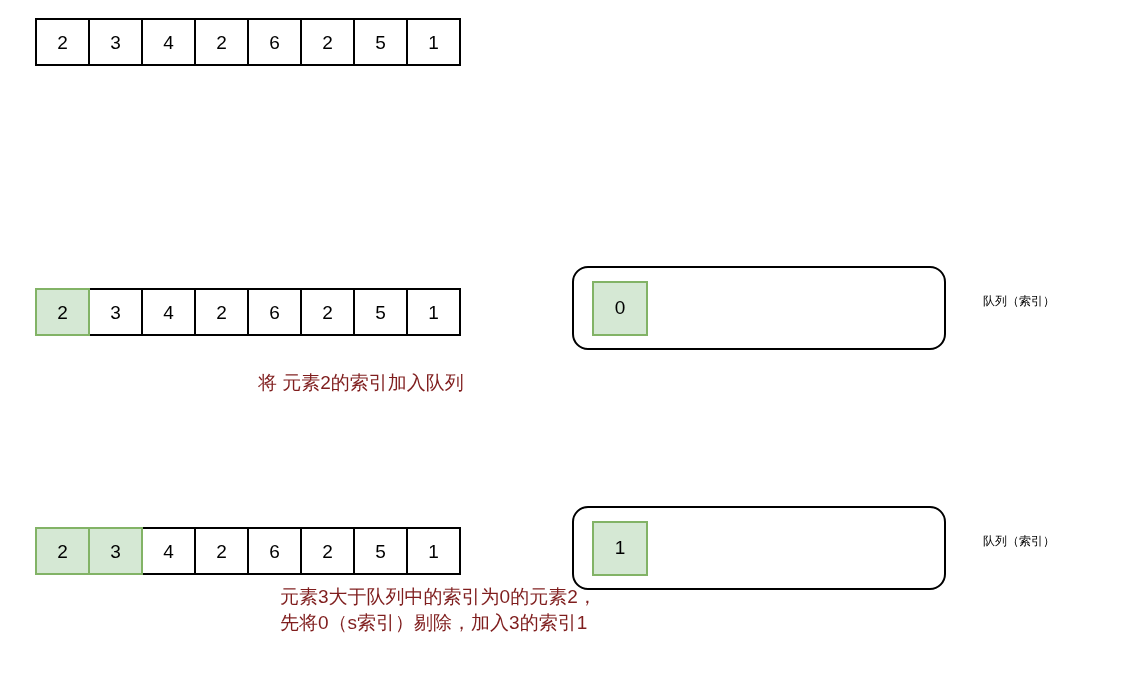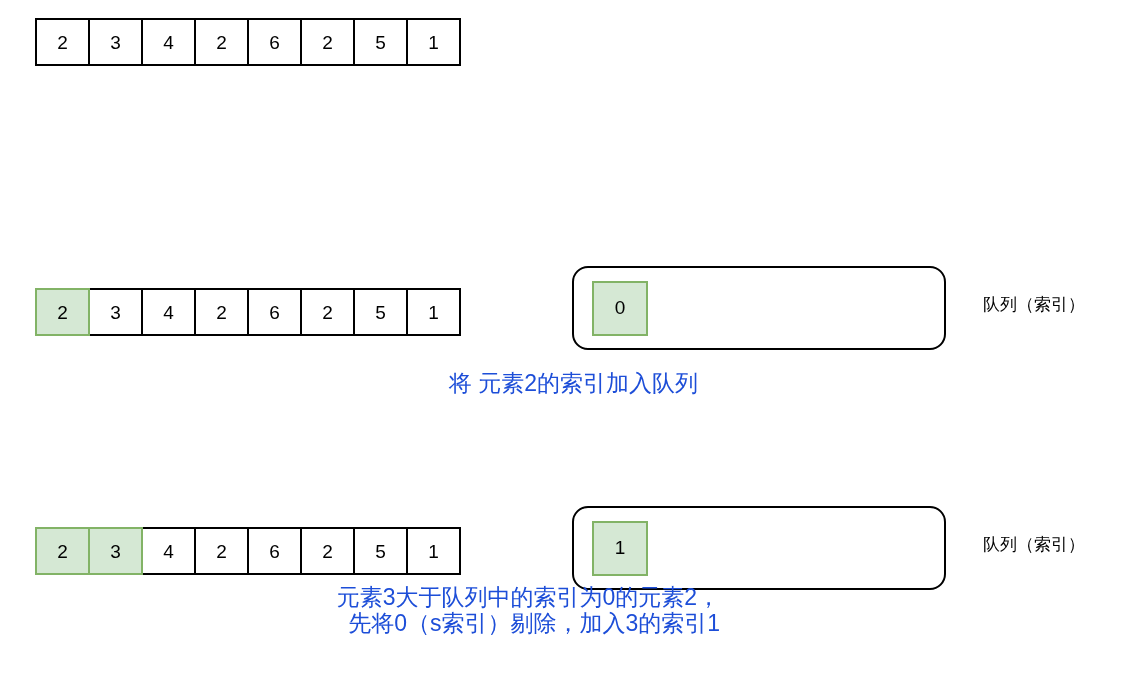--- a/index.html
+++ b/index.html
@@ -64,31 +64,31 @@
     display: flex;
     align-items: center;
     justify-content: center;
     font-size: 19px;
     color: #000000;
   }
 
   
   .side-label {
     position: absolute;
-    font-size: 17px;
+    font-size: 12px;
     white-space: nowrap;
     color: #000000;
   }
   .caption {
     position: absolute;
-    font-size: 23px;
+    font-size: 19px;
     line-height: 26px;
-    text-align: right;
+    text-align: left;
     white-space: pre-line;
-    color: #1d4ed8;
+    color: #7f1d1d;
   }
 
   
   #array-top      { left: 35px; top: 18px; }
   #array-step1    { left: 35px; top: 288px; }
   #array-step2    { left: 35px; top: 527px; }
 
   #queue-step1    { left: 572px; top: 266px; }
   #queue-step2    { left: 572px; top: 506px; }
 

